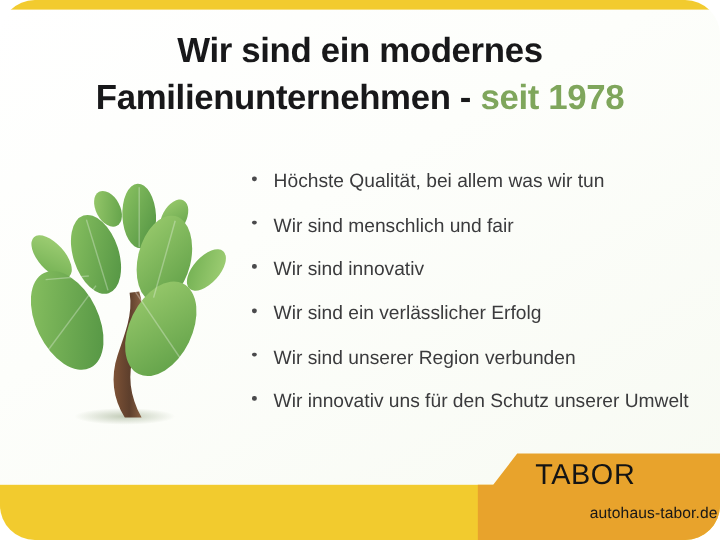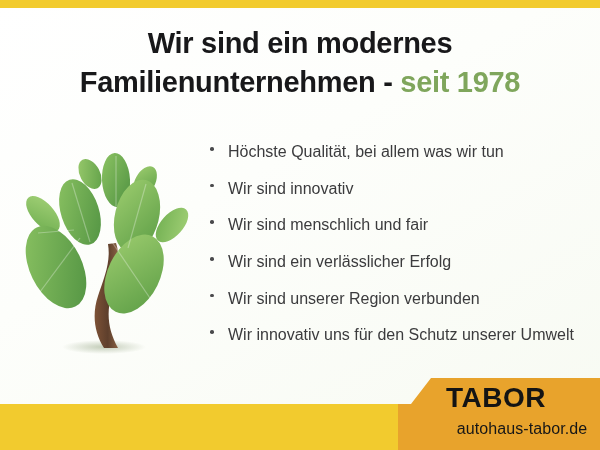--- a/index.html
+++ b/index.html
@@ -8,20 +8,21 @@
     font-family:"Liberation Sans", sans-serif;
     background:#ffffff;
     overflow:hidden;
     position:relative;
   }
   #slide {
     position:relative;
     width:600px; height:450px;
     background:linear-gradient(150deg,#ffffff 0%,#fdfefb 40%,#f7faf2 100%);
     overflow:hidden;
+    border-radius:29px;
   }
   
   .top-bar {
     position:absolute; top:0; left:0;
     width:600px; height:8px;
     background:#f2cb2e;
   }
   
   .bottom-band {
     position:absolute; left:0; top:404px;
@@ -70,31 +71,31 @@
   .tree-wrap svg { display:block; width:100%; height:100%; }
   
   .logo-banner {
     position:absolute; left:398px; top:374px;
     width:202px; height:76px;
   }
   .logo-shape-svg { position:absolute; inset:0; }
   .logo-text {
     position:absolute; left:48px; top:10px;
     width:152px;
-    font-size:28px;
-    font-weight:bold;
+    font-size:24px;
+    font-weight:normal;
     letter-spacing:0.5px;
     color:#141414;
     line-height:1;
   }
   .logo-tagline {
     position:absolute; left:48px; top:46px;
     width:152px;
-    text-align:center;
-    font-size:16px;
+    text-align:right;
+    font-size:13px;
     color:#171717;
     letter-spacing:0.1px;
   }
 </style>
 </head>
 <body>
 
 <div id="slide">
 
   <div class="top-bar"></div>
@@ -157,25 +158,25 @@
     </svg>
   </div>
 
   <ul class="bullets">
     <li>
       <span class="bullet-dot"></span>
       <span>Höchste Qualität, bei allem was wir tun</span>
     </li>
     <li>
       <span class="bullet-dot"></span>
+      <span>Wir sind menschlich und fair</span>
+    </li>
+    <li>
+      <span class="bullet-dot"></span>
       <span>Wir sind innovativ</span>
-    </li>
-    <li>
-      <span class="bullet-dot"></span>
-      <span>Wir sind menschlich und fair</span>
     </li>
     <li>
       <span class="bullet-dot"></span>
       <span>Wir sind ein verlässlicher Erfolg</span>
     </li>
     <li>
       <span class="bullet-dot"></span>
       <span>Wir sind unserer Region verbunden</span>
     </li>
     <li>

